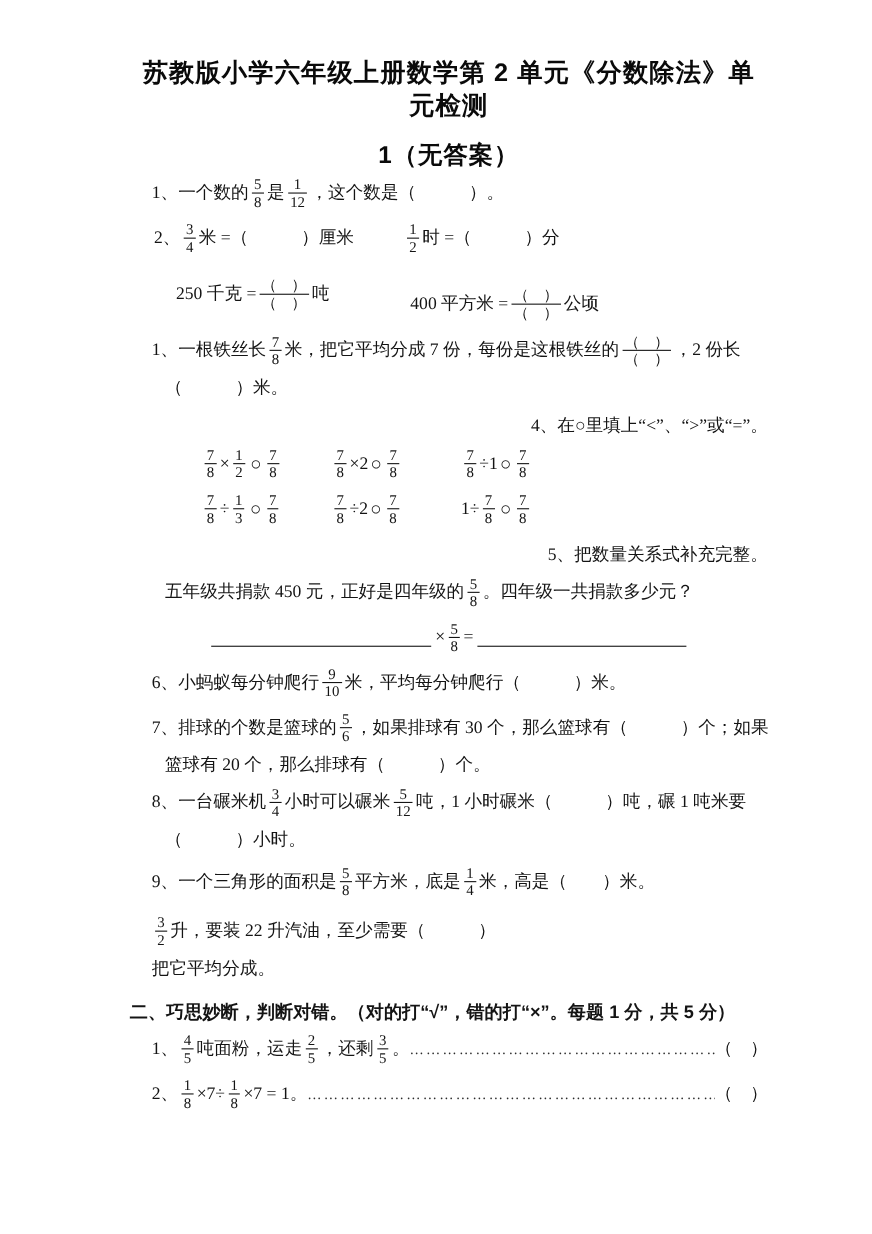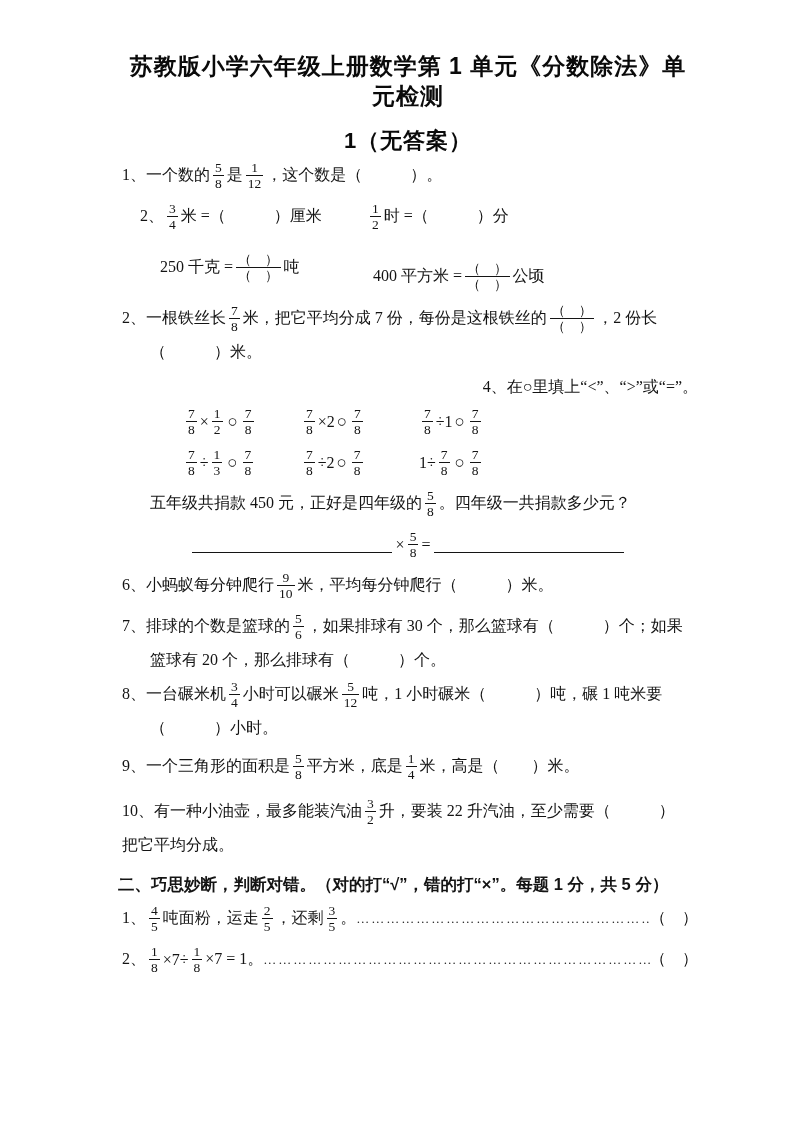--- a/index.html
+++ b/index.html
@@ -15,21 +15,21 @@
     letter-spacing:1px;
   }
   .title2{margin-top:15px;font-size:22px;}
   .sec-h{
     font-family:"Liberation Sans",sans-serif;font-weight:700;
     font-size:16.5px;margin-top:24px;min-height:27px;
     display:flex;align-items:center;white-space:pre;
   }
   .fline{display:flex;align-items:center;min-height:41px;}
   .pline{display:flex;align-items:center;min-height:27px;}
-  .q{margin-left:4px;}
+  .q{margin-left:20px;}
   .cont{margin-left:32px;}
   .run{white-space:pre;font-size:16px;}
   .frac{
     display:inline-flex;flex-direction:column;align-items:center;
     margin:0 3px;line-height:1.12;font-size:13.5px;vertical-align:middle;
   }
   .frac .num,.frac .den{padding:0 2px;text-align:center;}
   .frac .den{border-top:1.4px solid #141414;}
   .circ{font-size:17px;margin:0 2px;line-height:1;}
   .blank{display:inline-block;border-bottom:1.4px solid #141414;height:15px;margin:0 4px;}
@@ -44,21 +44,21 @@
   .q4row .cell{width:118px;display:flex;align-items:center;min-height:41px;}
   .q4row .cell:last-child{width:auto;}
   .eq-center{justify-content:center;}
   .mt4{margin-top:4px;} .mt8{margin-top:8px;justify-content:flex-end;}
 </style>
 </head>
 <body>
 
 <div class="page">
 
-  <div class="title">苏教版小学六年级上册数学第 1 单元《分数除法》单元检测</div>
+  <div class="title">苏教版小学六年级上册数学第 2 单元《分数除法》单元检测</div>
   <div class="title title2">1（无答案）</div>
 
 
   <div class="fline q">
       <span class="run">1、一个数的</span>
       <span class="frac">
         <span class="num">5</span>
         <span class="den">8</span>
       </span>
       <span class="run">是</span>
@@ -99,21 +99,21 @@
         <span class="run">400 平方米 =</span>
         <span class="frac">
           <span class="num">（　）</span>
           <span class="den">（　）</span>
         </span>
         <span class="run">公顷</span>
       </div>
   </div>
 
   <div class="fline q">
-      <span class="run">2、一根铁丝长</span>
+      <span class="run">1、一根铁丝长</span>
       <span class="frac">
         <span class="num">7</span>
         <span class="den">8</span>
       </span>
       <span class="run">米，把它平均分成 7 份，每份是这根铁丝的</span>
       <span class="frac">
         <span class="num">（　）</span>
         <span class="den">（　）</span>
       </span>
       <span class="run">，2 份长</span>
@@ -203,20 +203,23 @@
           <span class="den">8</span>
         </span>
         <span class="circ">○</span>
         <span class="frac">
           <span class="num">7</span>
           <span class="den">8</span>
         </span>
       </div>
   </div>
 
+  <div class="pline q mt8">
+      <span class="run">5、把数量关系式补充完整。</span>
+    </div>
   <div class="fline cont">
       <span class="run">五年级共捐款 450 元，正好是四年级的</span>
       <span class="frac">
         <span class="num">5</span>
         <span class="den">8</span>
       </span>
       <span class="run">。四年级一共捐款多少元？</span>
     </div>
   <div class="fline eq-center">
       <span class="blank" style="width: 200px;"></span>
@@ -275,21 +278,20 @@
       </span>
       <span class="run">平方米，底是</span>
       <span class="frac">
         <span class="num">1</span>
         <span class="den">4</span>
       </span>
       <span class="run">米，高是（　　）米。</span>
     </div>
 
   <div class="fline q mt4">
-      <span class="run">10、有一种小油壶，最多能装汽油</span>
       <span class="frac">
         <span class="num">3</span>
         <span class="den">2</span>
       </span>
       <span class="run">升，要装 22 升汽油，至少需要（　　　）</span>
     </div>
   <div class="pline q">
       <span class="run">把它平均分成。</span>
     </div>
 

